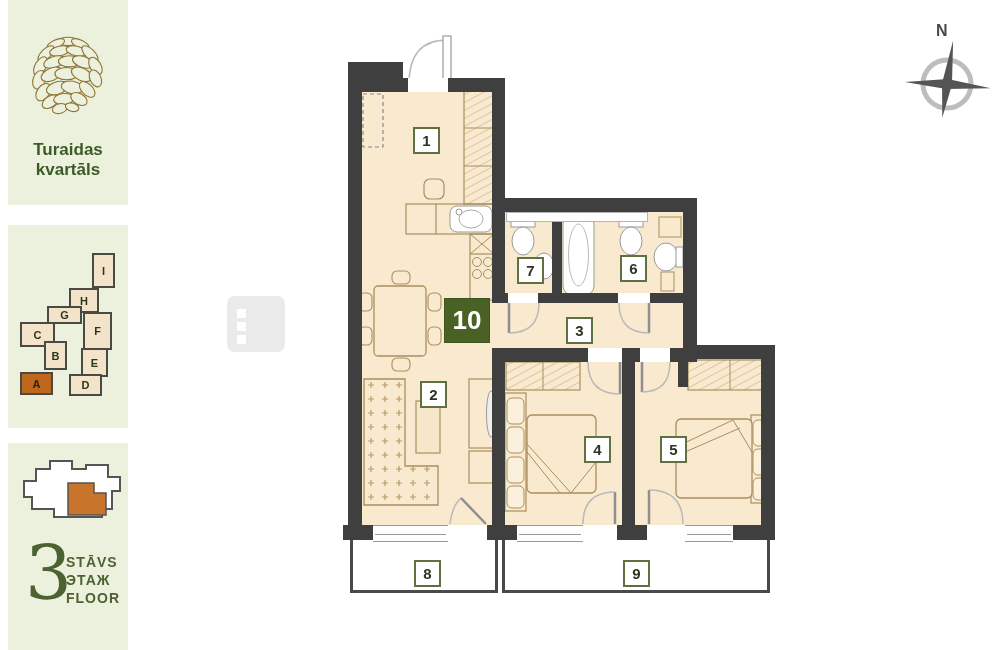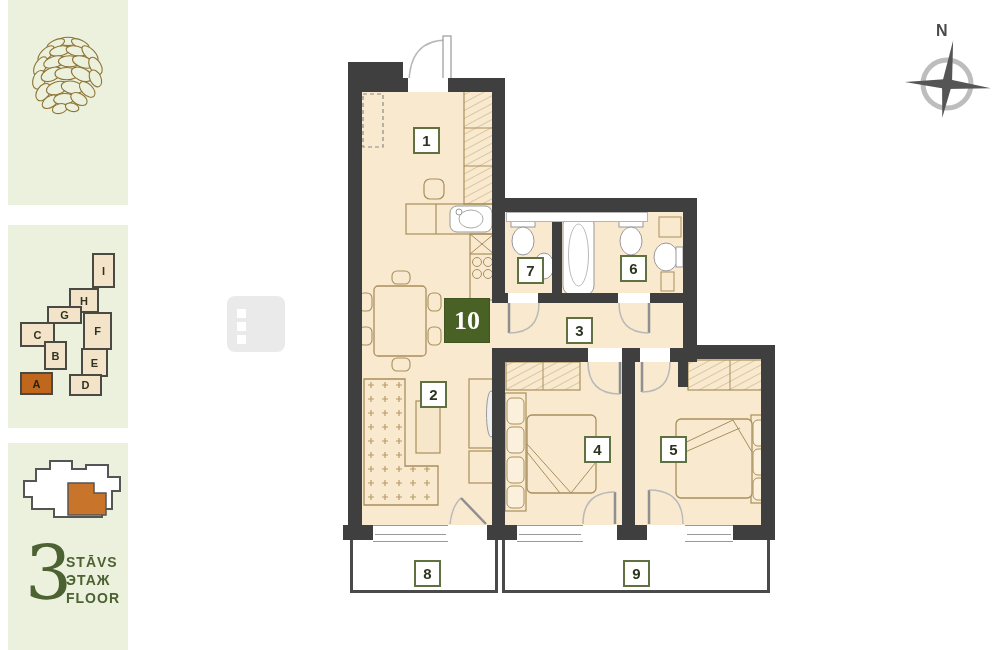--- a/index.html
+++ b/index.html
@@ -43,21 +43,21 @@
   .window{position:absolute;background:#fff;z-index:4;border-top:1px solid #999;border-bottom:1px solid #999;}
   .window::after{content:"";position:absolute;left:2px;right:2px;top:50%;height:1px;background:#9a9a9a;}
   .niche{position:absolute;background:#fff;border:1px solid #b5b5b5;z-index:4;}
   .balcony{position:absolute;background:#fff;border:3px solid #4a4a4a;border-top:none;z-index:2;}
   .furniture{position:absolute;left:0;top:0;z-index:2;}
 
   .labels-layer,.overlay-layer{position:absolute;inset:0;z-index:6;pointer-events:none;}
   .room-label{position:absolute;width:23px;height:23px;background:#fff;border:2px solid #5f7140;
     color:#2b3420;font-weight:bold;font-size:15px;display:flex;align-items:center;justify-content:center;}
   .room-label.highlight{width:44px;height:43px;background:#4a6125;border:1px solid #3e5520;
-    color:#fff;font-size:26px;font-family:Liberation Serif, serif;}
+    color:#fff;font-size:26px;}
 </style>
 </head>
 <body>
 
 <div class="screen">
 
   <div class="panel panel1">
     <svg class="pinecone" width="96" height="122" viewBox="0 0 140 130">
       <g fill="#ecf1dd" stroke="#8d7335" stroke-width="1.6">
         <ellipse cx="70" cy="16" rx="15" ry="6"></ellipse>
@@ -81,20 +81,24 @@
         <ellipse cx="54" cy="84" rx="16" ry="9" transform="rotate(-18 54 84)"></ellipse>
         <ellipse cx="76" cy="83" rx="16" ry="9" transform="rotate(10 76 83)"></ellipse>
         <ellipse cx="98" cy="86" rx="14" ry="8" transform="rotate(45 98 86)"></ellipse>
         <ellipse cx="44" cy="104" rx="13" ry="8" transform="rotate(-35 44 104)"></ellipse>
         <ellipse cx="64" cy="100" rx="15" ry="8" transform="rotate(-5 64 100)"></ellipse>
         <ellipse cx="86" cy="100" rx="13" ry="8" transform="rotate(30 86 100)"></ellipse>
         <ellipse cx="58" cy="114" rx="11" ry="7" transform="rotate(-15 58 114)"></ellipse>
         <ellipse cx="76" cy="112" rx="10" ry="6" transform="rotate(15 76 112)"></ellipse>
       </g>
     </svg>
+    <div class="brand-title">
+      <div>Turaidas</div>
+      <div>kvartāls</div>
+    </div>
   </div>
 
   <div class="panel panel2"></div>
   <div class="overlay-layer">
       <div class="block" style="left: 92px; top: 253px; width: 19px; height: 31px;">I</div>
       <div class="block" style="left: 69px; top: 288px; width: 26px; height: 21px;">H</div>
       <div class="block" style="left: 47px; top: 306px; width: 31px; height: 14px;">G</div>
       <div class="block" style="left: 20px; top: 322px; width: 31px; height: 21px;">C</div>
       <div class="block" style="left: 44px; top: 341px; width: 19px; height: 25px;">B</div>
       <div class="block" style="left: 83px; top: 312px; width: 25px; height: 34px;">F</div>

